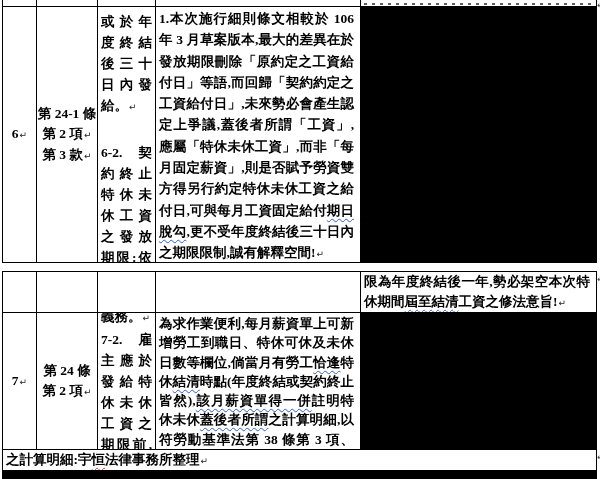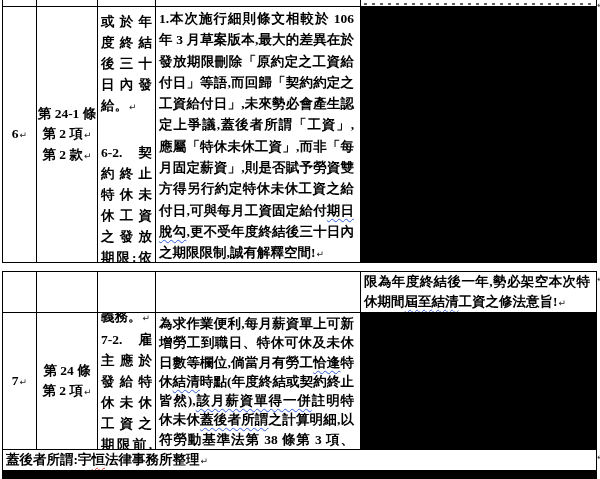--- a/index.html
+++ b/index.html
@@ -45,21 +45,21 @@
     <div class="cell">
       <div class="frag"></div>
     </div>
 
     <div class="cell c-center side">
         <div class="para"><span>6</span><span class="pmark">↵</span></div>
       </div>
     <div class="cell c-center side">
         <div class="para"><span>第 24-1 條</span></div>
         <div class="para"><span>第 2 項</span><span class="pmark">↵</span></div>
-        <div class="para"><span>第 2 款</span><span class="pmark">↵</span></div>
+        <div class="para"><span>第 3 款</span><span class="pmark">↵</span></div>
       </div>
     <div class="cell c-vcenter txt r6desc">
         <div class="para"><span>6-1. 年度終結特休未休工資之發放期限:於契約約定之工資給付日發給或於年度終結後三十日內發給。</span><span class="pmark">↵</span></div>
         <div class="para"><span>6-2. 契約終止特休未休工資之發放期限:依勞基法施行細則第九條規定發給。</span><span class="pmark">↵</span></div>
         <div class="para align-center"><span class="pmark">↵</span></div>
         <div class="para"><span class="pmark">↵</span></div>
       </div>
     <div class="cell r6com txt">
         <div class="para"><span>1.本次施行細則條文相較於 106 年 3 月草案版本,最大的差異在於發放期限刪除「原約定之工資給付日」等語,而回歸「契約約定之工資給付日」,未來勢必會產生認定上爭議,蓋後者所謂「工資」,應屬「特休未休工資」,而非「每月固定薪資」,則是否賦予勞資雙方得另行約定特休未休工資之給付日,可與每月工資固定給付</span><span class="wavy-blue">期日脫勾</span><span>,更不受年度終結後三十日內之期限限制,誠有解釋空間!</span><span class="pmark">↵</span></div>
         <div class="para"><span>2.</span><span class="wavy-blue">反之</span><span>,若給予特休未休工資給付期限要求過於寬鬆,勞資雙方乾脆約定給付期</span></div>
@@ -85,20 +85,20 @@
       </div>
     <div class="cell c-vcenter txt r7">
         <div class="para"><span>7-1. 雇主應於勞工符合請領特別休假要件時於 30 日內進行告知義務。</span><span class="pmark">↵</span></div>
         <div class="para"><span>7-2. 雇主應於發給特休未休工資之期限前,以勞工可隨時查詢之方式通知結清明細,方式不以紙本為限</span><span class="pmark">↵</span></div>
       </div>
     <div class="cell r7com">
         <div class="para"><span>為求作業便利,每月薪資單上可新增勞工到職日、特休可休及未休日數等欄位,倘當月有勞工</span><span class="wavy-blue">恰逢</span><span>特休</span><span class="wavy-blue">結清</span><span>時點(年度終結或契約終止皆然),</span><span class="wavy-blue">該月薪資單得一併</span><span>註明特休未休</span><span class="wavy-blue">蓋後者所謂</span><span>之計算明細,以符勞動基準法第 38 條第 3 項、第 5 項以及上開施行細則規定。</span><span class="pmark">↵</span></div>
       </div>
 
     <div class="cell footer-cell">
-        <div class="para"><span>蓋後者所謂:宇</span><span class="wavy-red">恒</span><span>法律事務所整理</span><span class="pmark">↵</span></div>
+        <div class="para"><span>之計算明細:宇</span><span class="wavy-red">恒</span><span>法律事務所整理</span><span class="pmark">↵</span></div>
       </div>
   </div>
 
   <span class="row-marker" style="top:0px">↵</span>
   <span class="row-marker" style="top:274px">↵</span>
   <span class="row-marker" style="top:452px">↵</span>
 </div>
 
 </body></html>

